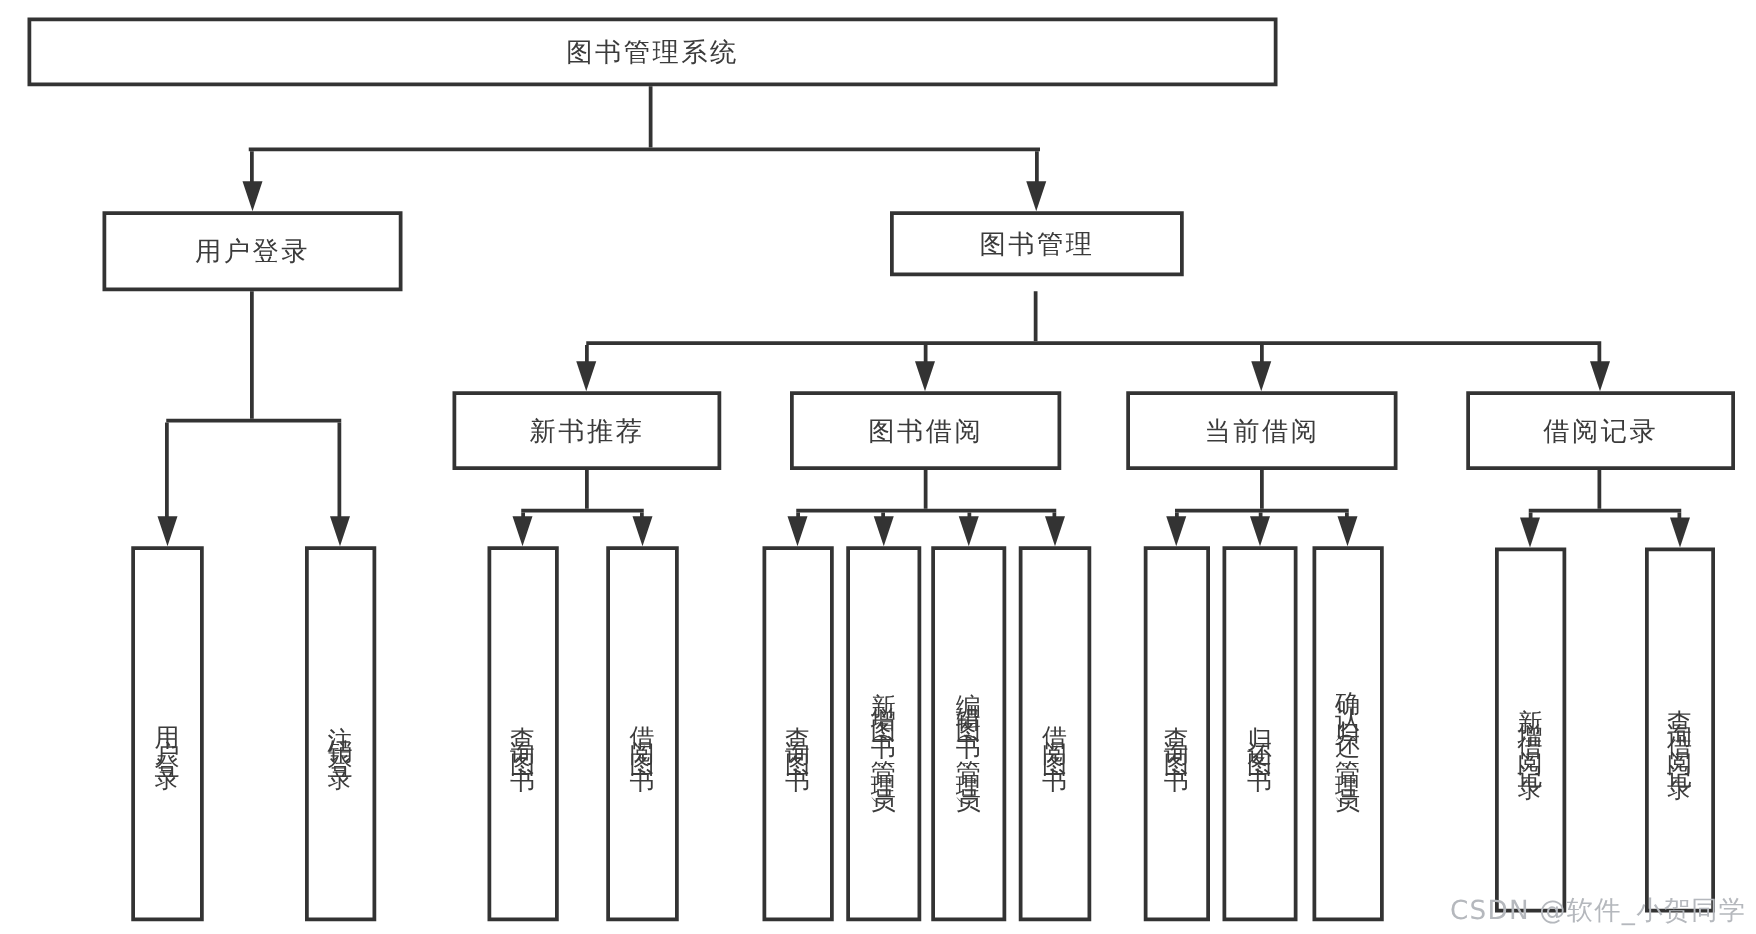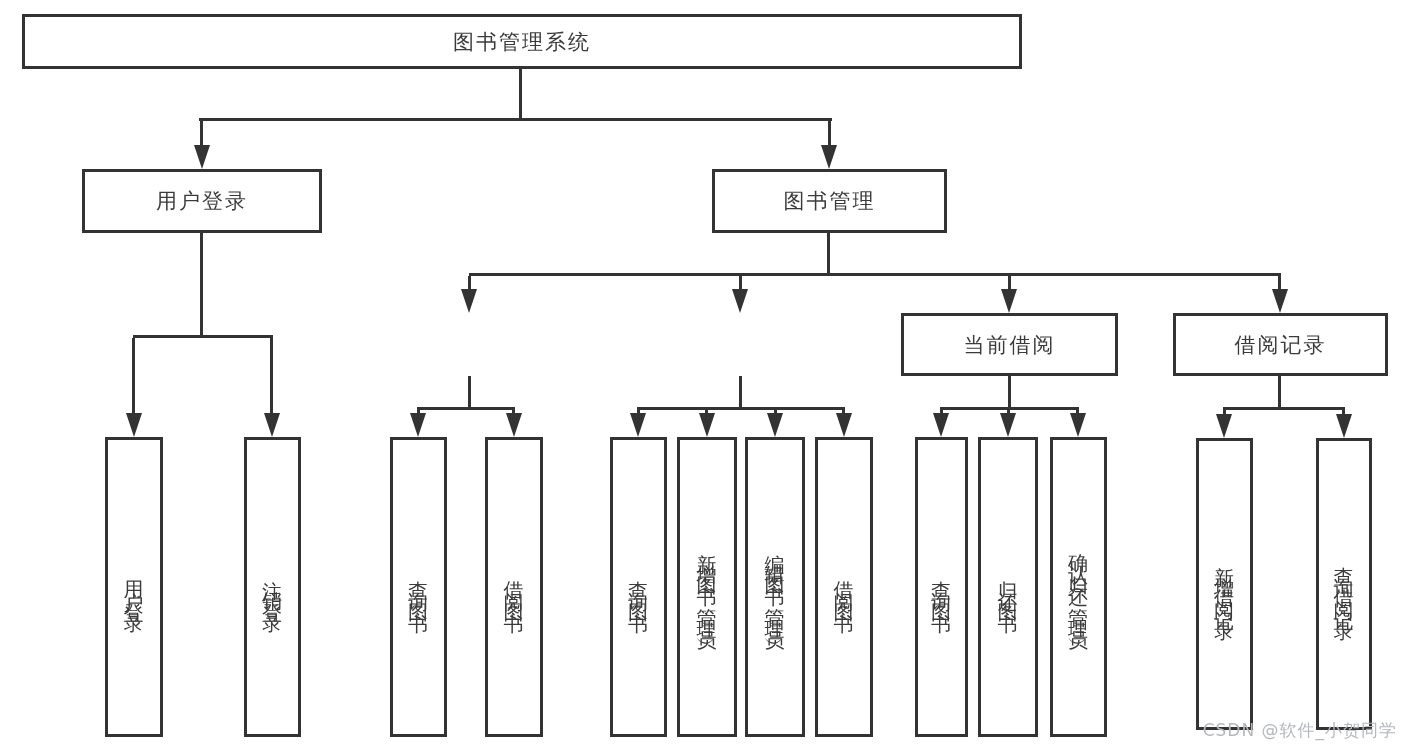--- a/index.html
+++ b/index.html
@@ -29,59 +29,61 @@
   }
   .ln{position:absolute;background:#333333;}
   .ar{
     position:absolute;width:0;height:0;
     border-left:8px solid transparent;
     border-right:8px solid transparent;
     border-top:24px solid #333333;
   }
   .watermark{
     position:absolute;right:8px;bottom:5px;
-    font-size:17px;color:#b5b8bd;letter-spacing:1px;
+    font-size:21px;color:#b5b8bd;letter-spacing:1px;
     z-index:5;white-space:nowrap;
   }
 </style>
 </head>
 <body>
 
 <div class="canvas">
 
   <div class="hbox" style="left:22px;top:14px;width:1000px;height:55px;text-align:right;">图书管理系统</div>
 
   <div class="ln" style="left:519px;top:69px;width:3px;height:49px;"></div>
   <div class="ln" style="left:199px;top:118px;width:633px;height:3px;"></div>
   <div class="ln" style="left:200px;top:121px;width:3px;height:26px;"></div>
   <div class="ar" style="left:194px;top:145px;"></div>
   <div class="ln" style="left:828px;top:121px;width:3px;height:26px;"></div>
   <div class="ar" style="left:821px;top:145px;"></div>
 
   <div class="hbox" style="left:82px;top:169px;width:240px;height:64px;">用户登录</div>
-  <div class="hbox" style="left:712px;top:169px;width:235px;height:64px;">图书管理</div>
+  <div class="hbox" style="left:712px;top:169px;width:235px;height:52px;">图书管理</div>
 
   <div class="ln" style="left:200px;top:233px;width:3px;height:102px;"></div>
   <div class="ln" style="left:133px;top:335px;width:140px;height:3px;"></div>
   <div class="ln" style="left:132px;top:338px;width:3px;height:77px;"></div>
   <div class="ar" style="left:126px;top:413px;"></div>
   <div class="ln" style="left:270px;top:338px;width:3px;height:77px;"></div>
   <div class="ar" style="left:264px;top:413px;"></div>
 
   <div class="ln" style="left:827px;top:233px;width:3px;height:40px;"></div>
   <div class="ln" style="left:469px;top:273px;width:812px;height:3px;"></div>
   <div class="ln" style="left:468px;top:276px;width:3px;height:15px;"></div>
   <div class="ar" style="left:461px;top:289px;"></div>
   <div class="ln" style="left:739px;top:276px;width:3px;height:15px;"></div>
   <div class="ar" style="left:732px;top:289px;"></div>
   <div class="ln" style="left:1008px;top:276px;width:3px;height:15px;"></div>
   <div class="ar" style="left:1001px;top:289px;"></div>
   <div class="ln" style="left:1278px;top:276px;width:3px;height:15px;"></div>
   <div class="ar" style="left:1272px;top:289px;"></div>
 
+  <div class="hbox" style="left:362px;top:313px;width:215px;height:63px;">新书推荐</div>
+  <div class="hbox" style="left:632px;top:313px;width:217px;height:63px;">图书借阅</div>
   <div class="hbox" style="left:901px;top:313px;width:217px;height:63px;text-align:center;">当前借阅</div>
   <div class="hbox" style="left:1173px;top:313px;width:215px;height:63px;">借阅记录</div>
 
   <div class="ln" style="left:468px;top:376px;width:3px;height:31px;"></div>
   <div class="ln" style="left:417px;top:407px;width:98px;height:3px;"></div>
   <div class="ln" style="left:417px;top:410px;width:3px;height:5px;"></div>
   <div class="ar" style="left:410px;top:413px;"></div>
   <div class="ln" style="left:512px;top:410px;width:3px;height:5px;"></div>
   <div class="ar" style="left:506px;top:413px;"></div>
 

